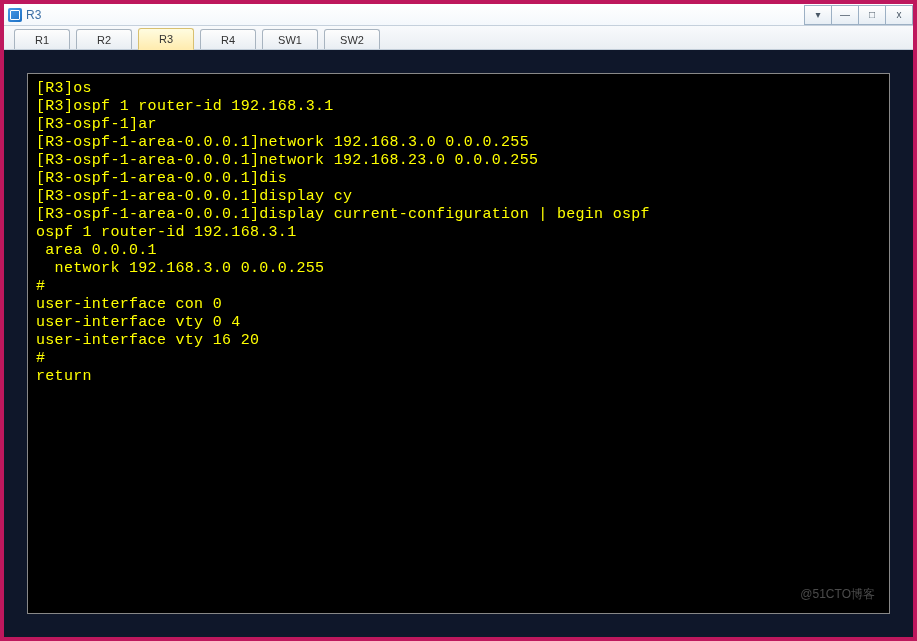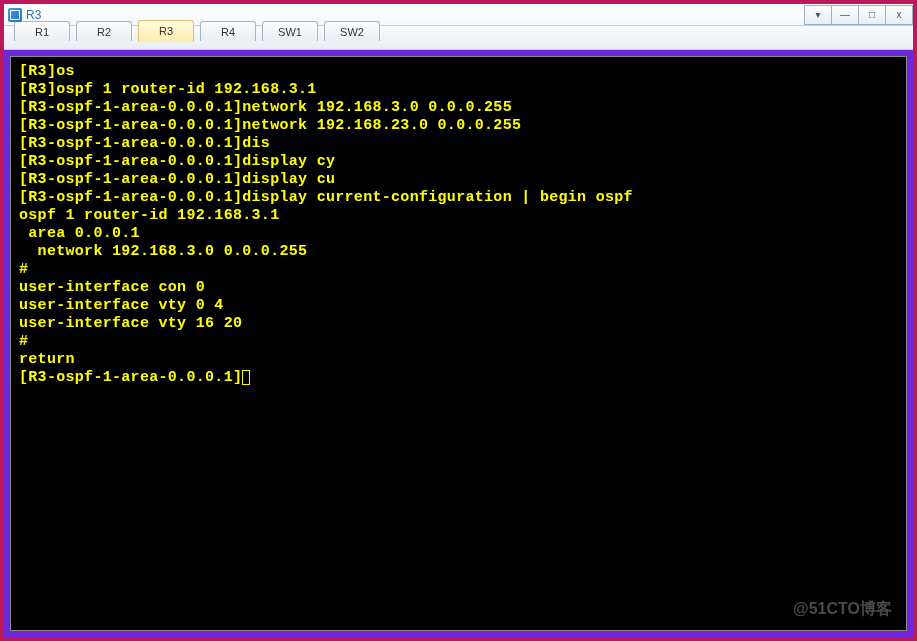--- a/index.html
+++ b/index.html
@@ -79,21 +79,21 @@
     }
     .win-btn:first-child {
       margin-left: 0;
     }
     .tab-bar {
       display: flex;
       align-items: flex-end;
       height: 24px;
       background: linear-gradient(to bottom, #f8fafc, #eaeef3);
       border-bottom: 1px solid #c2cdd8;
-      padding: 2px 4px 8px 10px;
+      padding: 2px 4px 0 10px;
       gap: 6px;
     }
     .tab {
       min-width: 56px;
       height: 20px;
       border: 1px solid #a8b4c0;
       border-bottom: none;
       background: linear-gradient(to bottom, #fdfdfd, #e9eef3);
       border-radius: 3px 3px 0 0;
       display: flex;
@@ -108,24 +108,23 @@
       background: linear-gradient(to bottom, #fffce0, #ffecb0);
       border-color: #d8c070;
       height: 22px;
       position: relative;
       z-index: 2;
       border-bottom: 1px solid #ffecb0;
       margin-bottom: -1px;
     }
     .terminal-container {
       flex: 1;
-      padding: 6px;
-      background: #6d28d9;
+      padding: 23px;
+      background: #0f172a;
       overflow: hidden;
-      font-weight: bold;
     }
     .terminal {
       width: 100%;
       height: 100%;
       background: #000;
       border: 1px solid #888;
       padding: 6px 8px 4px 8px;
       overflow: hidden;
       position: relative;
     }
@@ -144,21 +143,21 @@
       border: 1px solid #ffff00;
       vertical-align: text-bottom;
       margin-left: 0px;
       margin-bottom: 1px;
     }
     .watermark {
       position: absolute;
       right: 14px;
       bottom: 10px;
       color: #888;
-      font-size: 16px;
+      font-size: 12px;
       opacity: 0.55;
       font-family: sans-serif;
     }
   </style>
 </head>
 <body>
 
 <div class="window">
   <div class="title-bar">
     <div class="title-left">
@@ -179,32 +178,31 @@
     <div class="tab active">R3</div>
     <div class="tab">R4</div>
     <div class="tab">SW1</div>
     <div class="tab">SW2</div>
   </div>
 
   <div class="terminal-container">
     <div class="terminal">
       <div class="terminal-line">[R3]os</div>
       <div class="terminal-line">[R3]ospf 1 router-id 192.168.3.1</div>
+      <div class="terminal-line">[R3-ospf-1]ar</div>
       <div class="terminal-line">[R3-ospf-1-area-0.0.0.1]network 192.168.3.0 0.0.0.255</div>
       <div class="terminal-line">[R3-ospf-1-area-0.0.0.1]network 192.168.23.0 0.0.0.255</div>
       <div class="terminal-line">[R3-ospf-1-area-0.0.0.1]dis</div>
       <div class="terminal-line">[R3-ospf-1-area-0.0.0.1]display cy</div>
-      <div class="terminal-line">[R3-ospf-1-area-0.0.0.1]display cu</div>
       <div class="terminal-line">[R3-ospf-1-area-0.0.0.1]display current-configuration | begin ospf</div>
       <div class="terminal-line">ospf 1 router-id 192.168.3.1</div>
       <div class="terminal-line"> area 0.0.0.1</div>
       <div class="terminal-line">  network 192.168.3.0 0.0.0.255</div>
       <div class="terminal-line">#</div>
       <div class="terminal-line">user-interface con 0</div>
       <div class="terminal-line">user-interface vty 0 4</div>
       <div class="terminal-line">user-interface vty 16 20</div>
       <div class="terminal-line">#</div>
       <div class="terminal-line">return</div>
-      <div class="terminal-line"><span>[R3-ospf-1-area-0.0.0.1]</span><span class="cursor-box"></span></div>
       <div class="watermark">@51CTO博客</div>
     </div>
   </div>
 </div>
 
 </body></html>

